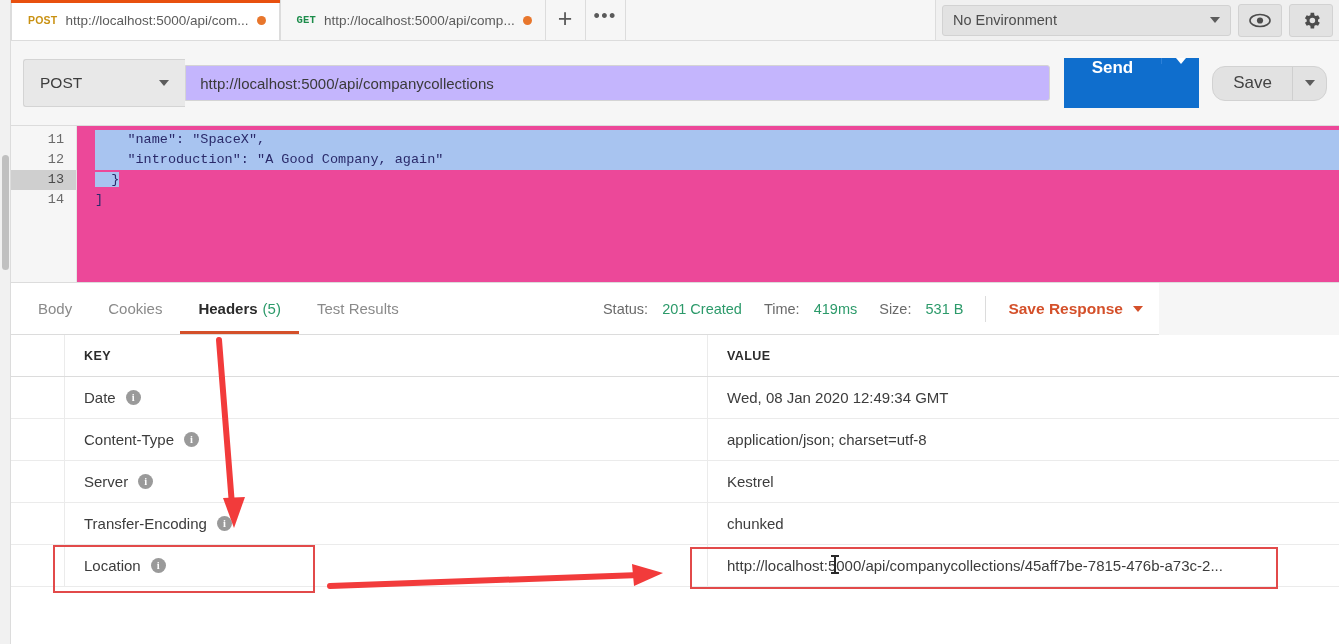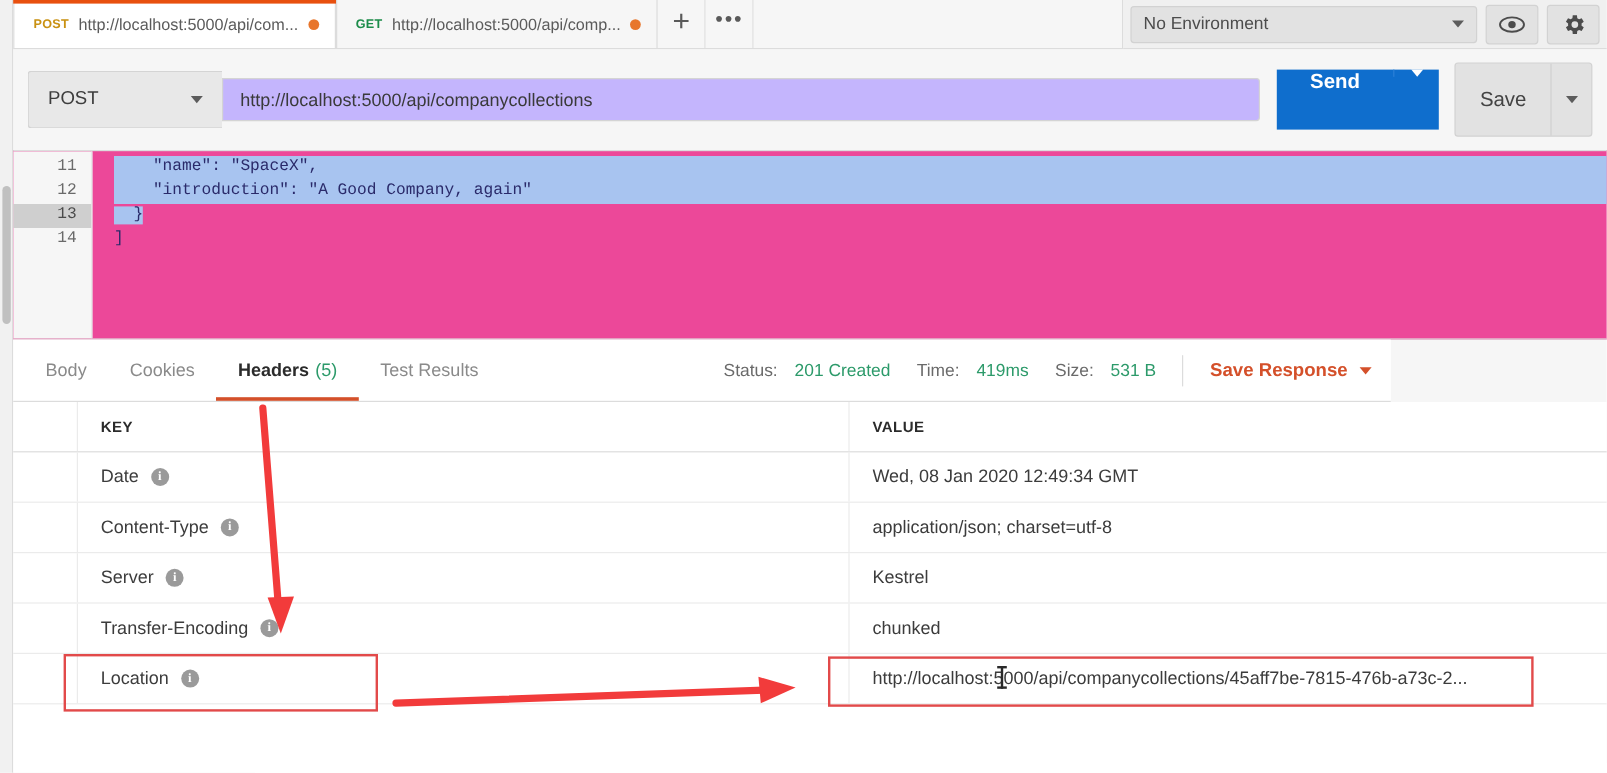--- a/index.html
+++ b/index.html
@@ -35,21 +35,21 @@
   }
   .tab.active { background: #ffffff; }
   .tab.active::before {
     content: ""; position: absolute; left: -1px; right: -1px; top: 0;
     height: 3px; background: #e8500f;
   }
   .tab-method {
     font-size: 10.5px; font-weight: bold; letter-spacing: .2px; flex: 0 0 auto;
   }
   .tab-method.post { color: #c99112; }
-  .tab-method.get  { color: #1c8c4a; }
+  .tab-method.get  { color: #1c8c4a; font-family: Liberation Mono, monospace; }
   .tab-url {
     font-size: 13.5px; color: #5b5b5b; white-space: nowrap;
     overflow: hidden; text-overflow: ellipsis; max-width: 210px;
   }
   .tab-dot {
     width: 9px; height: 9px; border-radius: 50%;
     background: #e8762c; flex: 0 0 auto;
   }
   .tab-btn {
     width: 40px; height: 40px; display: flex; align-items: center;
@@ -107,22 +107,22 @@
     display: flex; align-items: center; padding: 0 28px;
     color: #ffffff; font-size: 17px; font-weight: bold;
   }
   .send-caret-wrap {
     display: flex; align-items: center; justify-content: center;
     width: 38px; border-left: 1px solid #2c80d8;
   }
   .caret-white { width: 0; height: 0; border-left: 5px solid transparent;
     border-right: 5px solid transparent; border-top: 6px solid #ffffff; }
   .save-btn {
-    margin-left: 13px; height: 62px; background: #e2e2e2;
-    border: 1px solid #d2d2d2; border-radius: 3px;
+    margin-left: 13px; height: 35px; background: #e2e2e2;
+    border: 1px solid #d2d2d2; border-radius: 13px;
     display: flex; align-items: stretch; cursor: pointer;
   }
   .save-label { display: flex; align-items: center; padding: 0 20px;
     color: #434343; font-size: 17px; }
   .save-caret-wrap { display: flex; align-items: center; justify-content: center;
     width: 34px; border-left: 1px solid #cfcfcf; }
 
   
   .editor {
     position: absolute; left: 11px; top: 125px; width: 1328px; height: 158px;

